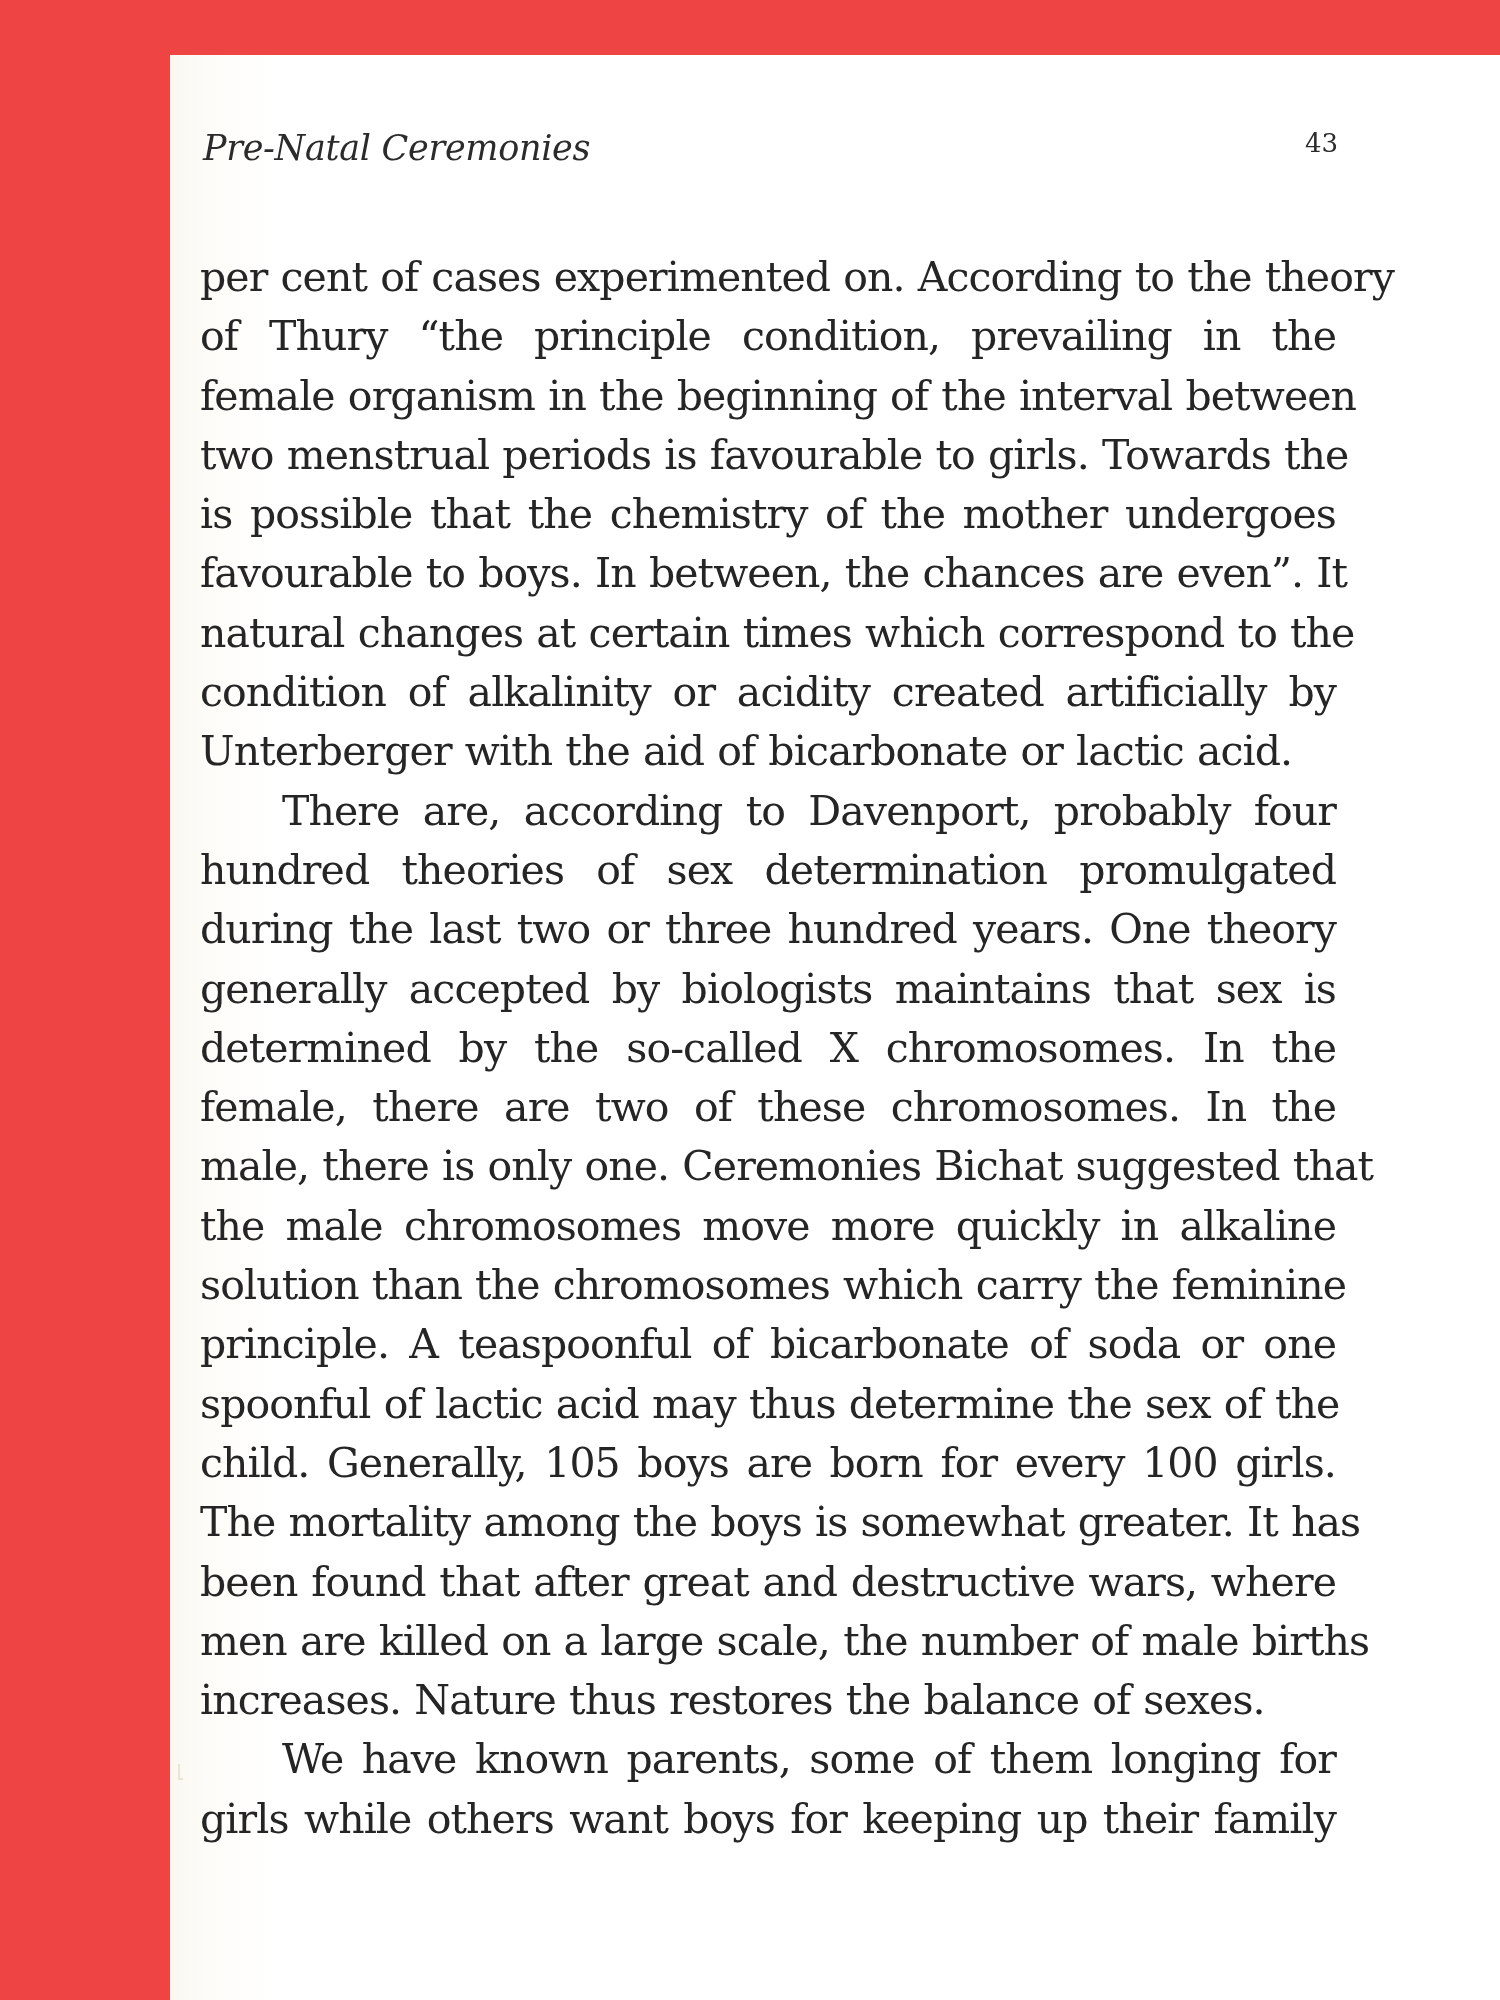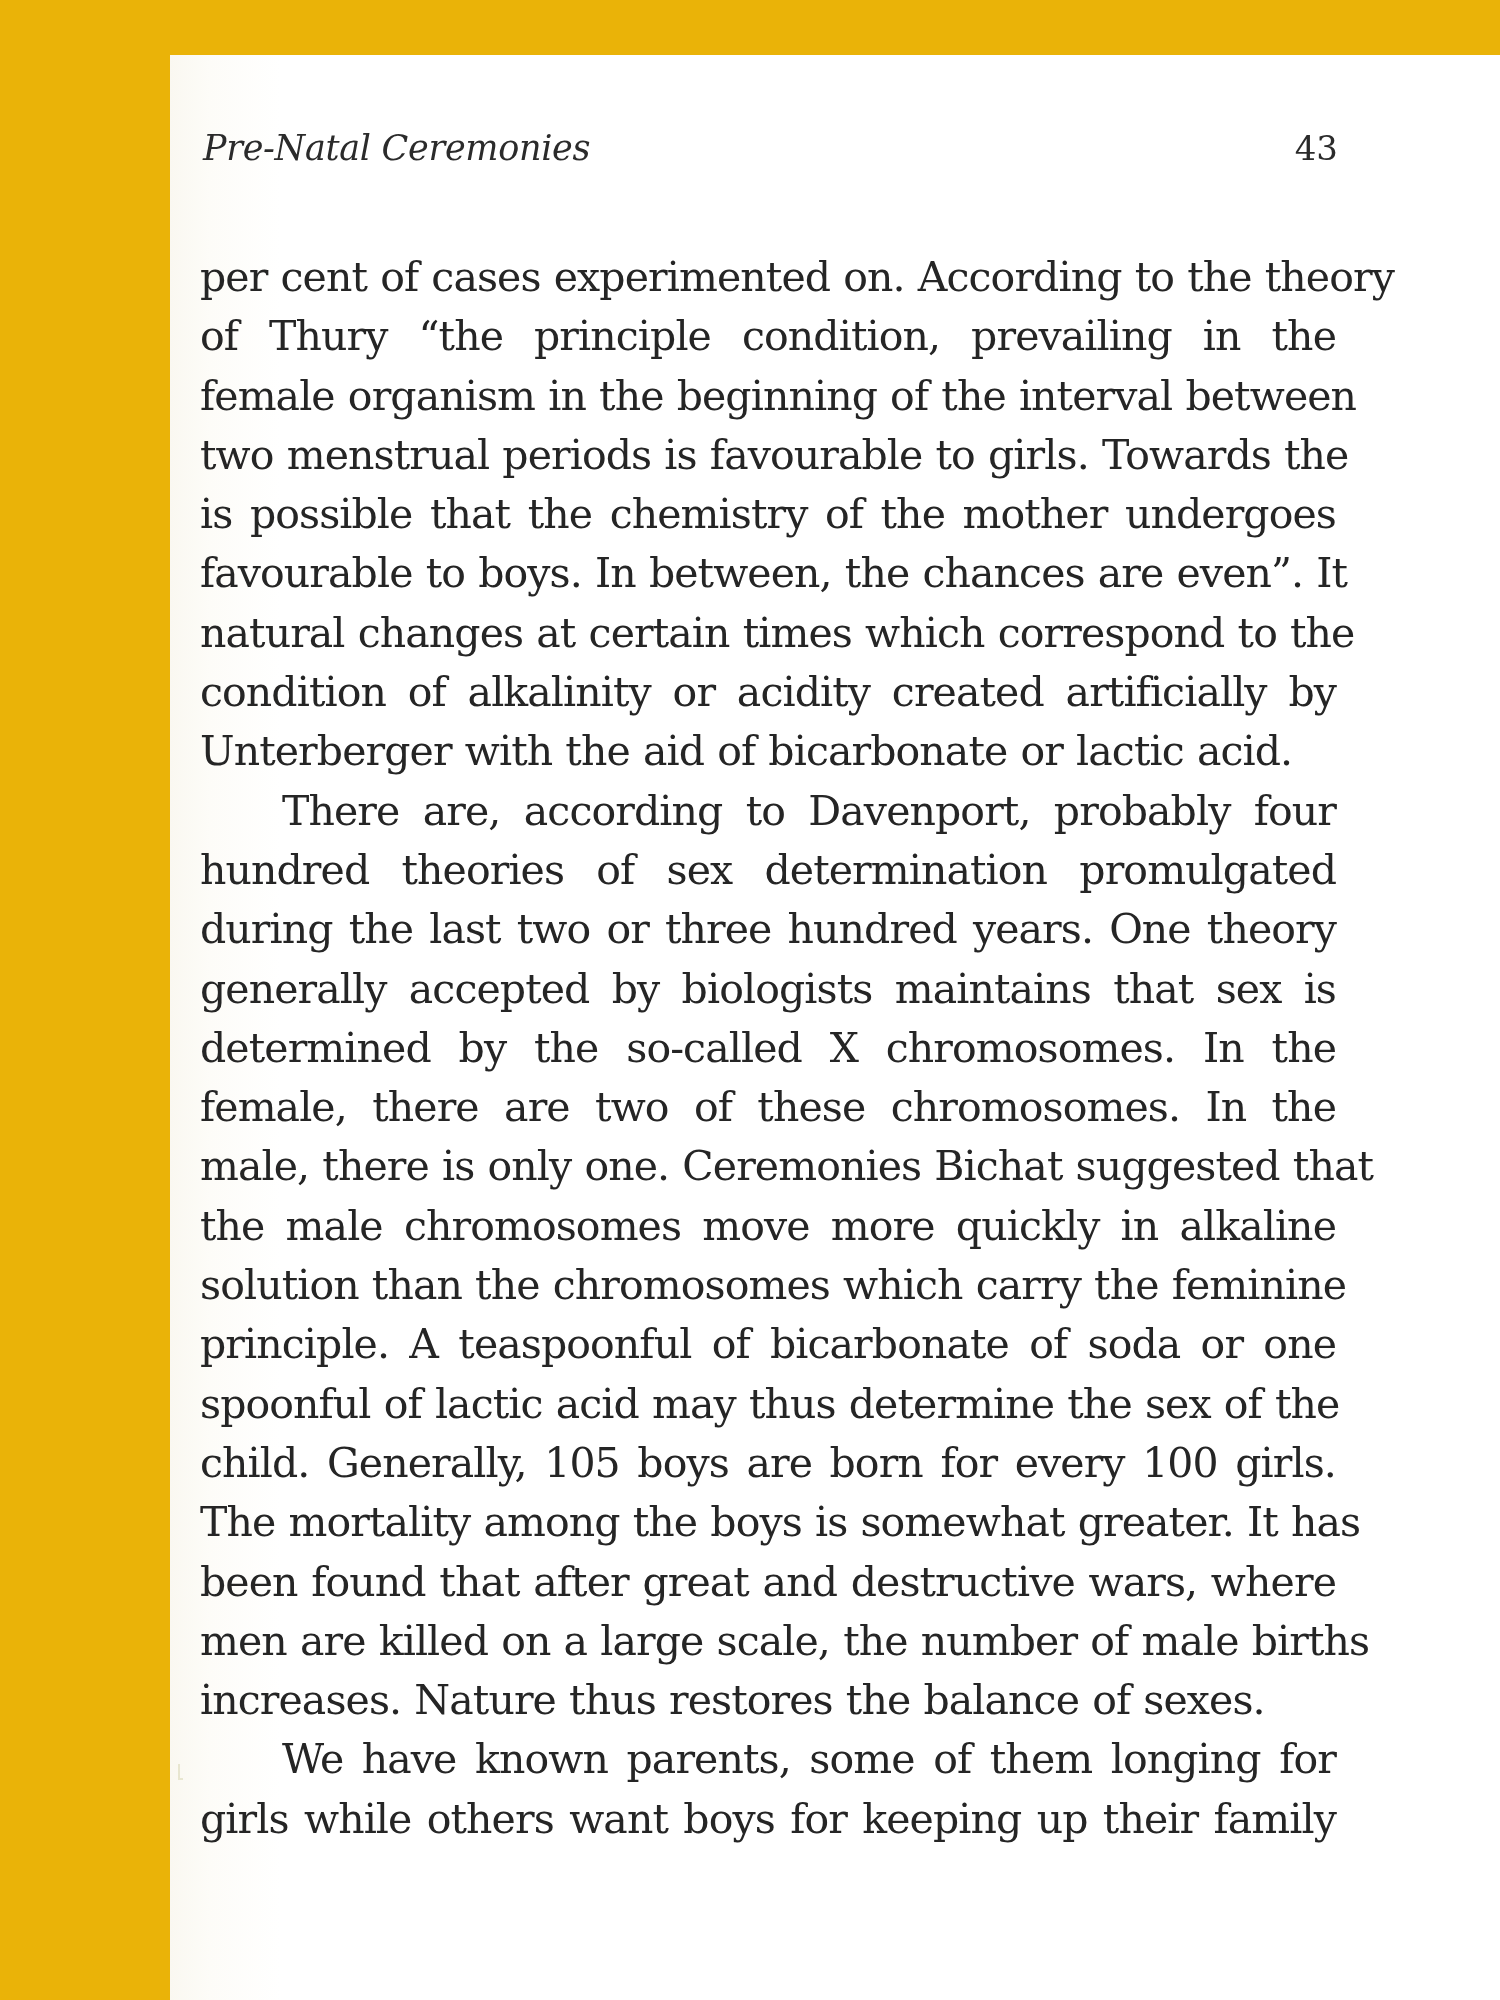--- a/index.html
+++ b/index.html
@@ -7,21 +7,21 @@
       padding: 0;
       width: 1500px;
       height: 2000px;
       background: #ffffff;
       overflow: hidden;
     }
     .canvas {
       position: relative;
       width: 1500px;
       height: 2000px;
-      background: #eab308;
+      background: #ef4444;
       text-decoration: underline;
     }
     .page-scan {
       position: absolute;
       left: 170px;
       top: 55px;
       width: 1330px;
       height: 1945px;
       background: linear-gradient(to right, #faf8f1 0px, #fdfcf8 40px, #ffffff 110px, #ffffff 100%);
     }
@@ -39,21 +39,21 @@
       left: 0;
       top: 0;
       font-style: italic;
       font-size: 35px;
       letter-spacing: -0.3px;
     }
     .page-number {
       position: absolute;
       right: 0;
       top: 0;
-      font-size: 34px;
+      font-size: 26px;
     }
     .body-text {
       position: absolute;
       left: 200px;
       top: 248px;
       width: 1136px;
       font-family: "DejaVu Serif", "Liberation Serif", serif;
       font-size: 41px;
       line-height: 59.3px;
       color: #252525;

